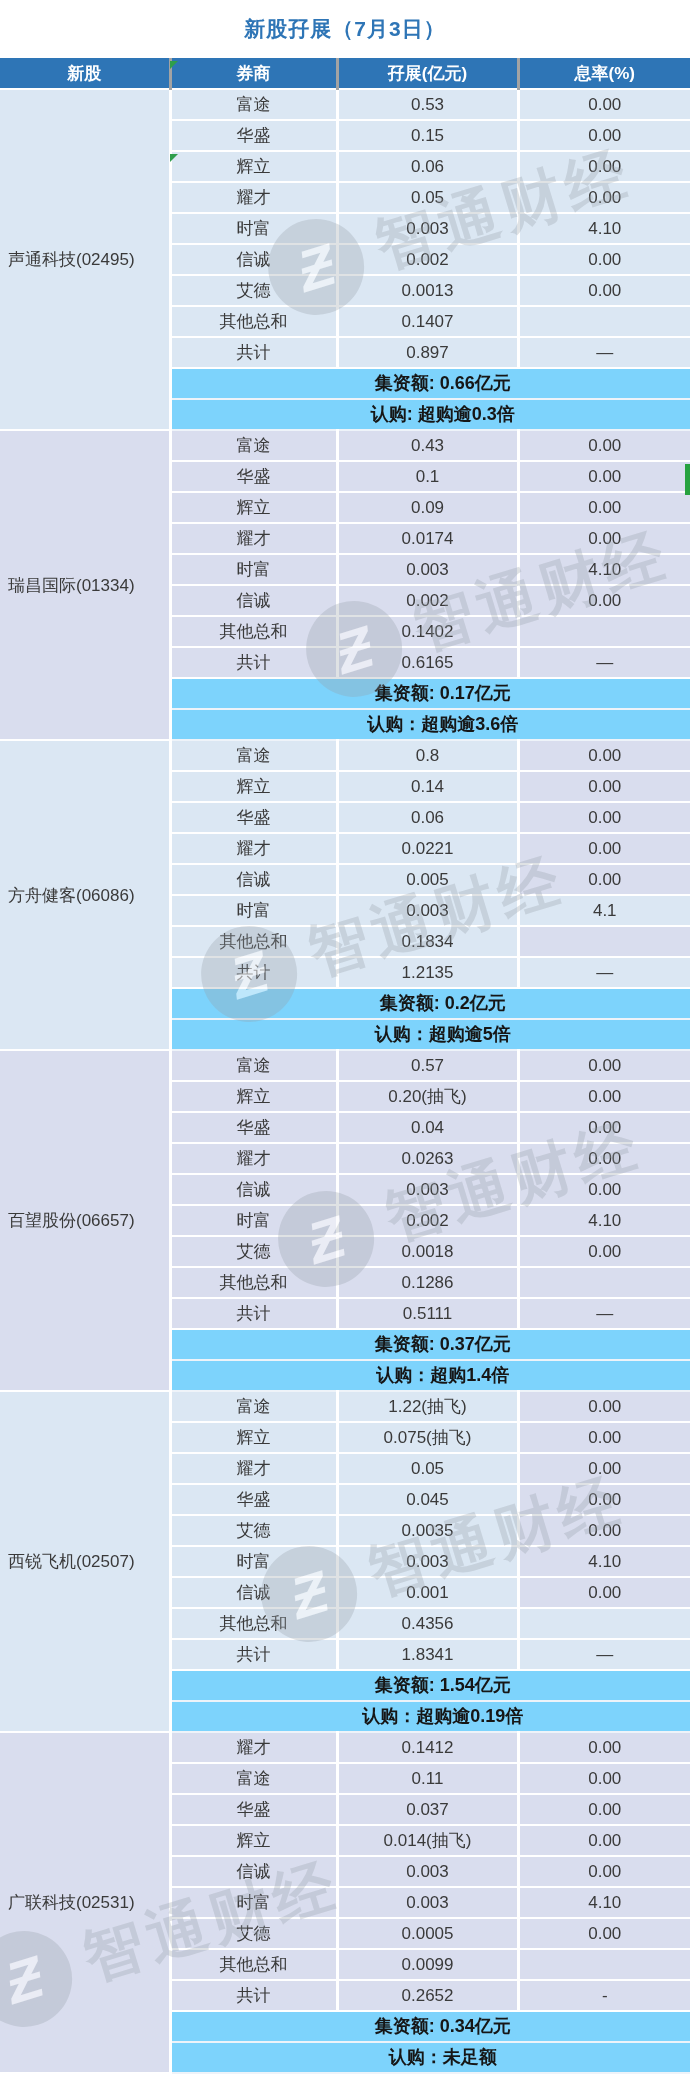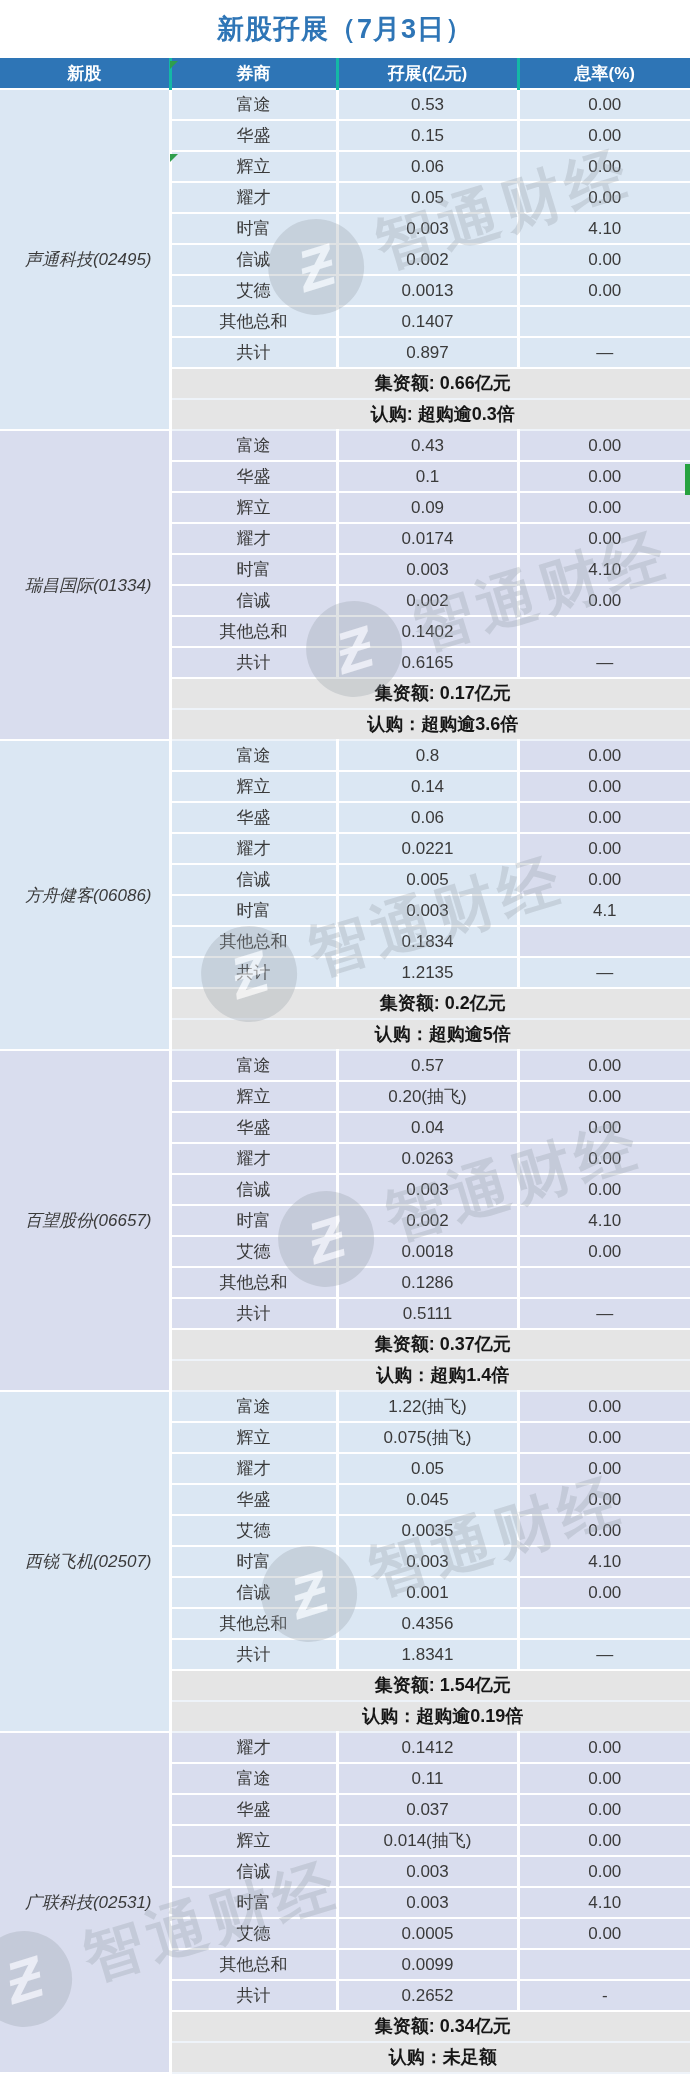--- a/index.html
+++ b/index.html
@@ -1,31 +1,31 @@
 <!DOCTYPE html>
 <html><head>
 <meta charset="utf-8">
 <style>
   html,body{margin:0;padding:0;background:#ffffff;}
   body{width:690px;font-family:"Liberation Sans","DejaVu Sans",sans-serif;}
   .page{position:relative;width:690px;height:2074px;overflow:hidden;background:#fff;}
-  .title{height:58px;line-height:58px;text-align:center;font-size:27px;font-weight:bold;
+  .title{height:58px;line-height:58px;text-align:center;font-size:21px;font-weight:bold;
          color:#2e75b6;letter-spacing:1px;}
   table{border-collapse:collapse;table-layout:fixed;width:690px;}
   col.c1{width:170px;} col.c2{width:167px;} col.c3{width:181px;} col.c4{width:172px;}
   th{background:#2e75b6;color:#ffffff;font-size:17px;font-weight:600;height:30px;
-     border-right:3px solid #14b8a6;border-bottom:2px solid #fff;padding:0;text-align:center;}
+     border-right:3px solid #a3a3a3;border-bottom:2px solid #fff;padding:0;text-align:center;}
   th:last-child{border-right:0;margin-left:32px;}
   td{height:29px;line-height:29px;padding:0;text-align:center;font-size:17px;color:#3a3a3a;
      border-right:3px solid #fff;border-bottom:2px solid #fff;white-space:nowrap;overflow:hidden;}
   td:last-child{border-right:0;}
-  td.stock{text-align:center;padding-left:8px;font-size:17px;color:#3a3a3a;font-style:italic;}
+  td.stock{text-align:left;padding-left:8px;font-size:17px;color:#3a3a3a;}
   .bg-a{background:#dbe7f3;}
   .bg-b{background:#d9ddee;}
-  td.summary{background:#e5e5e5;font-weight:bold;font-size:18px;color:#161616;
+  td.summary{background:#7dd3fc;font-weight:bold;font-size:18px;color:#161616;
              border-bottom:2px solid #eef3f9;padding-left:24px;}
   
   .tri{position:absolute;width:0;height:0;border-top:8px solid #2f9e4c;
        border-right:8px solid transparent;z-index:4;}
   .tri-header{left:170px;top:61px;}
   .tri-row{left:170px;top:154px;}
   .strip{position:absolute;right:0;top:464px;width:5px;height:31px;background:#27a23f;z-index:4;}
   
   .wm{position:absolute;display:flex;align-items:center;gap:16px;
       transform:rotate(-17deg);pointer-events:none;z-index:5;opacity:.55;}

